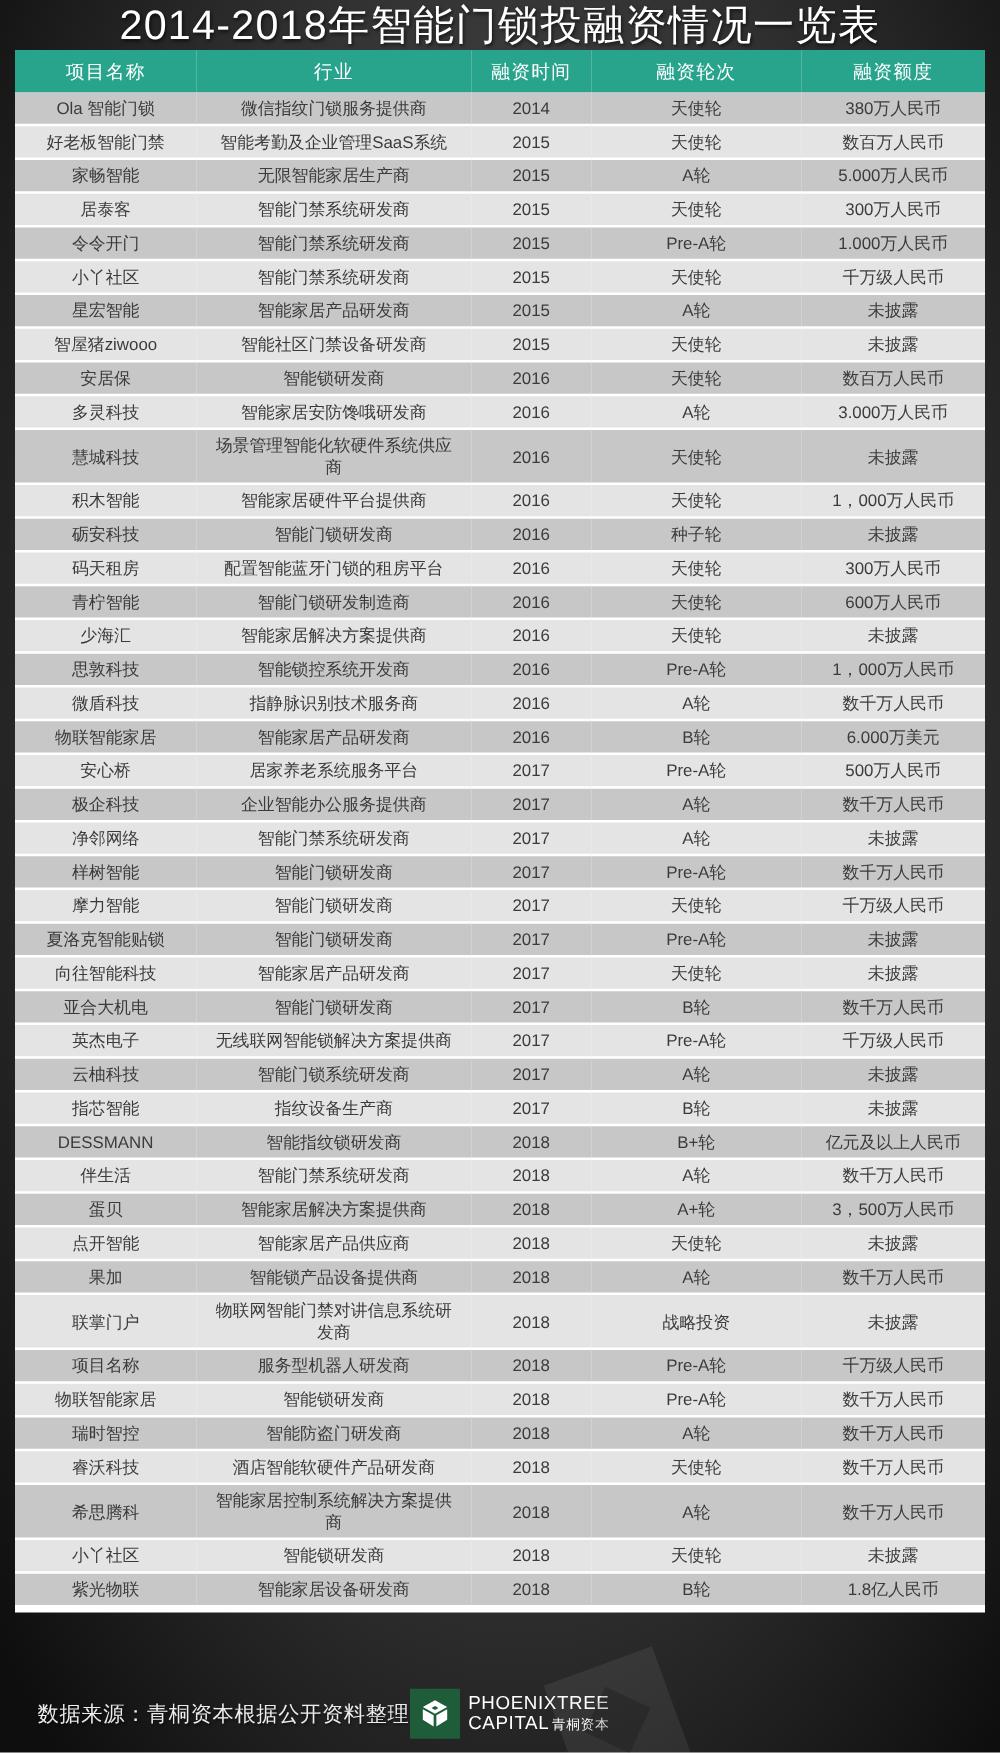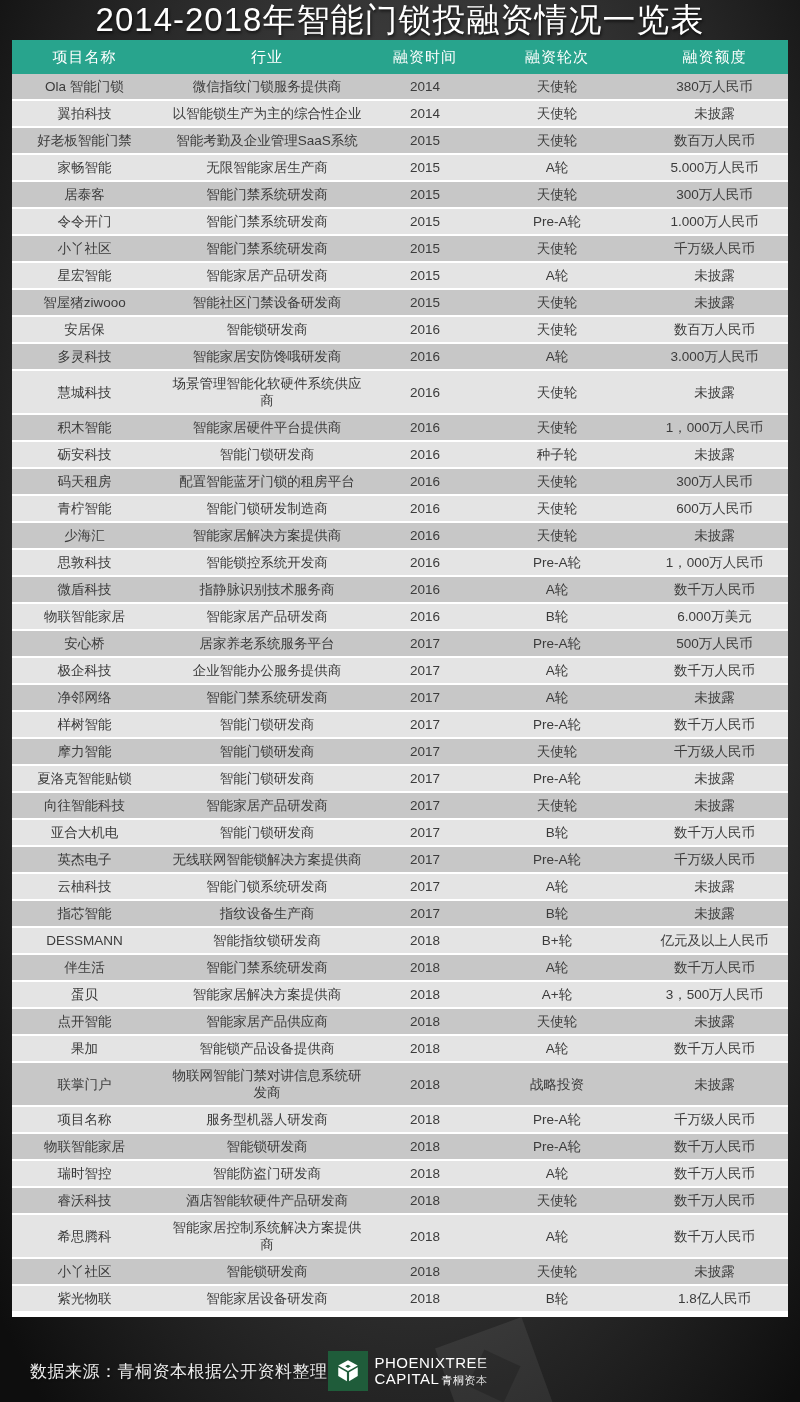--- a/index.html
+++ b/index.html
@@ -137,27 +137,20 @@
             <th>融资额度</th>
           </tr>
       </thead>
       <tbody id="table-body">
           <tr>
             <td>Ola 智能门锁</td>
             <td>微信指纹门锁服务提供商</td>
             <td>2014</td>
             <td>天使轮</td>
             <td>380万人民币</td>
-          </tr>
-          <tr>
-            <td>翼拍科技</td>
-            <td>以智能锁生产为主的综合性企业</td>
-            <td>2014</td>
-            <td>天使轮</td>
-            <td>未披露</td>
           </tr>
           <tr>
             <td>好老板智能门禁</td>
             <td>智能考勤及企业管理SaaS系统</td>
             <td>2015</td>
             <td>天使轮</td>
             <td>数百万人民币</td>
           </tr>
           <tr>
             <td>家畅智能</td>

